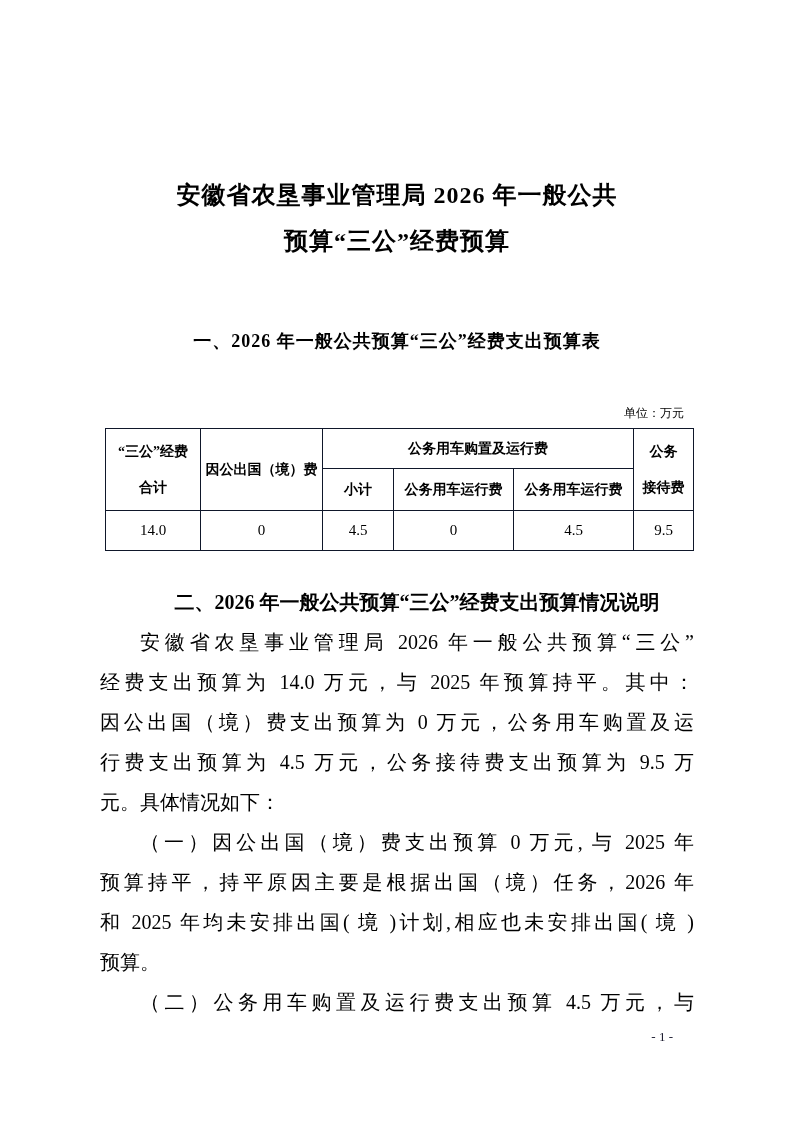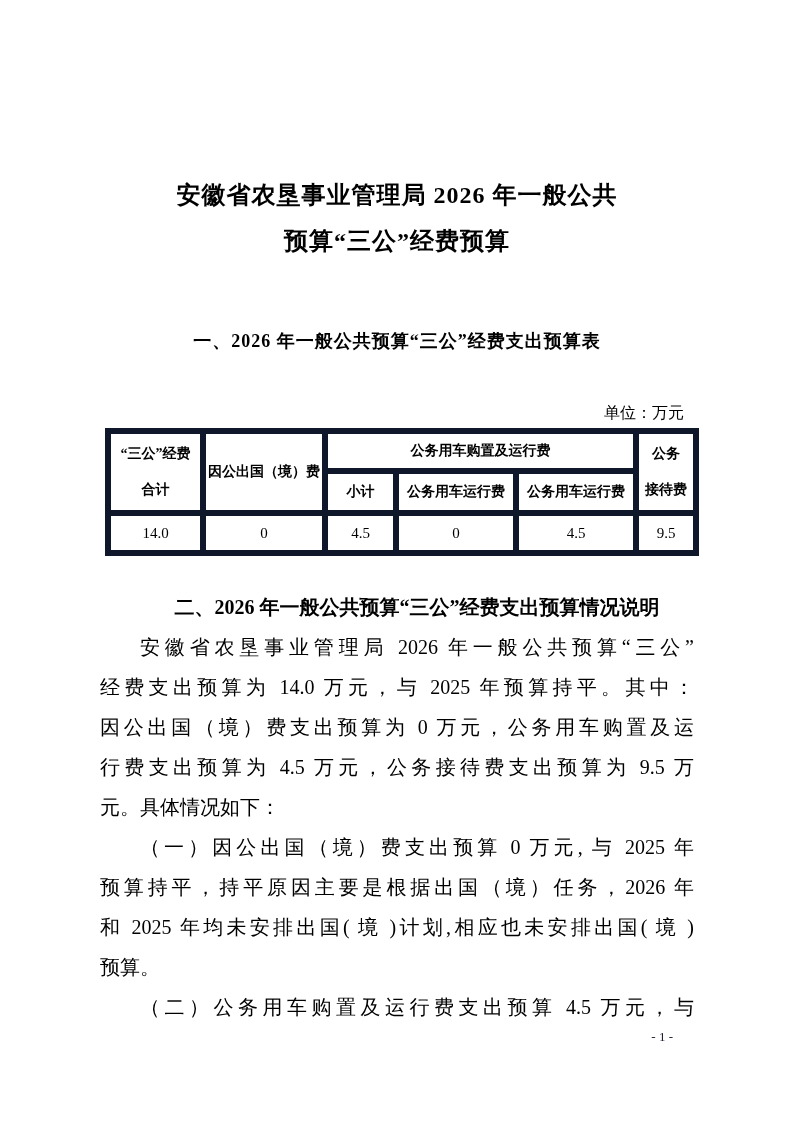--- a/index.html
+++ b/index.html
@@ -33,34 +33,34 @@
     margin-top: 62px;
     text-align: center;
     font-size: 18px;
     font-weight: bold;
     line-height: 30px;
     letter-spacing: 1px;
   }
   .unit-note {
     margin-top: 44px;
     text-align: right;
-    font-size: 16px;
+    font-size: 12px;
     line-height: 26px;
     padding-right: 10px;
   }
 
   table.budget {
     border-collapse: collapse;
     table-layout: fixed;
     width: 588px;
     margin-left: 5px;
     margin-top: 2px;
   }
   table.budget td {
-    border: 6px solid #0f172a;
+    border: 1px solid #0f172a;
     text-align: center;
     vertical-align: middle;
     padding: 0 2px;
     font-size: 14px;
     overflow: hidden;
   }
   table.budget td.hdr {
     font-weight: bold;
     white-space: pre-line;
     line-height: 22px;

